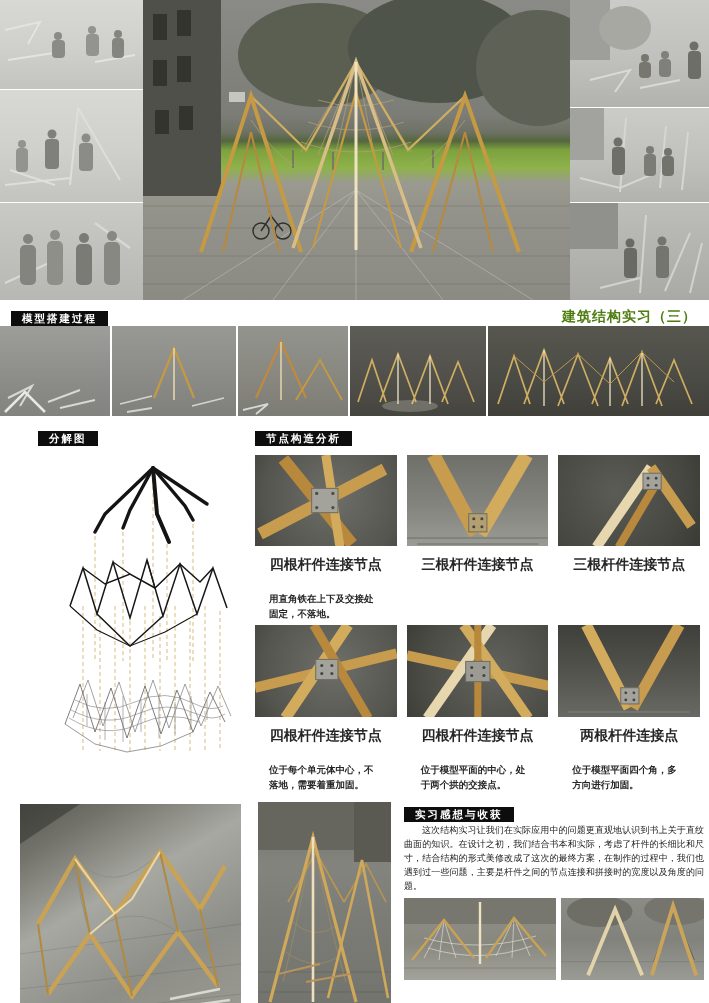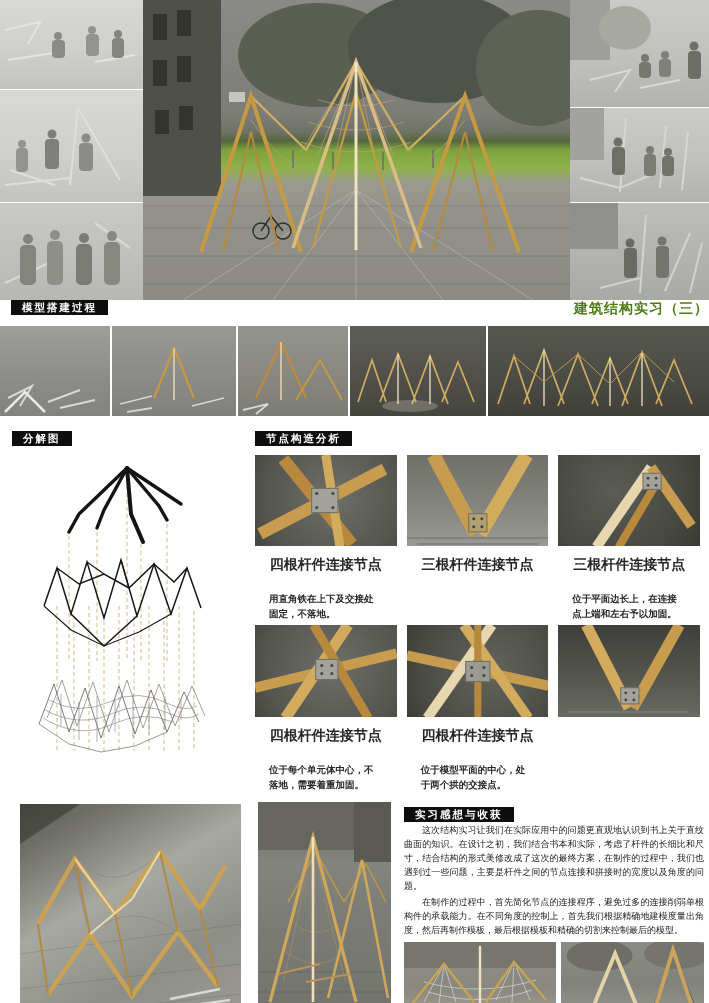--- a/index.html
+++ b/index.html
@@ -18,38 +18,38 @@
   .hero-col.right{width:139px;}
   .side-photo{background:linear-gradient(180deg,#d8d8d4 0%,#cfcfcb 55%,#c3c3bf 100%);}
   .hero-col.right .side-photo{background:linear-gradient(180deg,#cbcbc7 0%,#c0c0bc 55%,#b2b2ae 100%);}
   .hero-main{
     flex:1;position:relative;overflow:hidden;
     background:linear-gradient(180deg,#8a8a86 0%,#7d7d78 38%,#6e7265 44%,#55663e 47%,
       #7ca23e 50%,#8fb24b 56%,#9a9a90 61%,#93938b 70%,#8b8b84 100%);
   }
 
   
-  .title-bar{height:26px;display:flex;align-items:flex-start;justify-content:space-between;
-    padding:0 0 0 11px;}
+  .title-bar{height:26px;display:flex;align-items:flex-end;justify-content:space-between;
+    padding:0 12px 0 11px;}
   .black-label{display:inline-block;background:#0d0d0d;color:#fff;font-weight:bold;
     font-size:10.5px;line-height:15px;padding:0 11px;letter-spacing:2px;}
   .main-title{font-size:14px;font-weight:bold;letter-spacing:1px;color:#4d7c0f;}
 
   
   .process-strip{display:flex;gap:2px;height:90px;}
   .process-strip .photo{height:90px;}
   .pp1{width:110px;background:linear-gradient(180deg,#9d9d99 0%,#8c8c88 60%,#82827e 100%);}
   .pp2{width:124px;background:linear-gradient(180deg,#989894 0%,#8a8a86 60%,#7f7f7b 100%);}
   .pp3{width:110px;background:linear-gradient(180deg,#94948f 0%,#87877f 60%,#7c7c76 100%);}
   .pp4{width:136px;background:linear-gradient(180deg,#5d5d57 0%,#514f49 60%,#454540 100%);}
   .pp5{flex:1;background:linear-gradient(180deg,#575750 0%,#4b4b45 60%,#403f3a 100%);}
 
   
   .analysis{display:flex;margin-top:12px;}
-  .left-col{width:255px;padding-left:3px;box-sizing:border-box;}
+  .left-col{width:255px;padding-left:29px;box-sizing:border-box;}
   .exploded-art{margin:10px 0 0 6px;}
   .right-col{flex:1;padding-right:9px;box-sizing:border-box;}
   .node-grid{display:grid;grid-template-columns:repeat(3,1fr);column-gap:10px;margin-top:9px;}
   .node-photo{height:91px;background:radial-gradient(circle at 55% 45%,#6f6f69 0%,#55554f 75%,#45453f 100%);}
   .caption{min-height:56px;padding:8px 4px 4px 4px;box-sizing:border-box;}
   .cap-title{font-size:14px;font-weight:bold;color:#262626;text-align:center;line-height:1.5;}
   .cap-desc{font-size:9.5px;font-weight:bold;color:#262626;text-align:left;line-height:1.55;
     padding:0 10px;margin-top:17px;}
 
   
@@ -323,21 +323,20 @@
 
         <div class="caption">
           <div class="cap-title">四根杆件连接节点</div>
           <div class="cap-desc">用直角铁在上下及交接处固定，不落地。</div>
         </div>
         <div class="caption">
           <div class="cap-title">三根杆件连接节点</div>
         </div>
         <div class="caption">
           <div class="cap-title">三根杆件连接节点</div>
-          <div class="cap-desc">位于平面边长上，在连接点上端和左右予以加固。</div>
         </div>
 
         <div class="photo node-photo" style="height:92px">
           <svg viewBox="0 0 140 92">
             <line x1="0" y1="62" x2="140" y2="28" stroke="#c79c4e" stroke-width="10"></line>
             <line x1="30" y1="92" x2="92" y2="0" stroke="#d2ab5c" stroke-width="11"></line>
             <line x1="112" y1="92" x2="58" y2="0" stroke="#b8893c" stroke-width="9"></line>
             <rect x="60" y="34" width="22" height="20" fill="#a3a39b" stroke="#6d6d66"></rect>
             <circle cx="66" cy="40" r="1.5" fill="#444"></circle>
               <circle cx="76" cy="40" r="1.5" fill="#444"></circle>
@@ -372,20 +371,24 @@
         </div>
 
         <div class="caption">
           <div class="cap-title">四根杆件连接节点</div>
           <div class="cap-desc">位于每个单元体中心，不落地，需要着重加固。</div>
         </div>
         <div class="caption">
           <div class="cap-title">四根杆件连接节点</div>
           <div class="cap-desc">位于模型平面的中心，处于两个拱的交接点。</div>
         </div>
+        <div class="caption">
+          <div class="cap-title">两根杆件连接点</div>
+          <div class="cap-desc">位于模型平面四个角，多方向进行加固。</div>
+        </div>
 
       </div>
     </div>
   </div>
 
   <div class="bottom">
 
     <div class="photo photo-aerial">
       <svg viewBox="0 0 221 210">
         <path d="M0 40 L60 0 L0 0 Z" fill="rgba(40,40,36,0.45)"></path>
@@ -422,21 +425,20 @@
         </g>
         <path d="M55 35 L55 200" stroke="#eee0bc" stroke-width="2.6"></path>
         <path d="M20 172 L62 162 M48 180 L92 172" stroke="#b9935a" stroke-width="1.8"></path>
       </svg>
     </div>
 
     <div class="reflect-col">
       <span class="black-label">实习感想与收获</span>
       <div class="reflect-text">
         <p>这次结构实习让我们在实际应用中的问题更直观地认识到书上关于直纹曲面的知识。在设计之初，我们结合书本和实际，考虑了杆件的长细比和尺寸，结合结构的形式美修改成了这次的最终方案，在制作的过程中，我们也遇到过一些问题，主要是杆件之间的节点连接和拼接时的宽度以及角度的问题。</p>
-        <p>在制作的过程中，首先简化节点的连接程序，避免过多的连接削弱单根构件的承载能力。在不同角度的控制上，首先我们根据精确地建模度量出角度，然后再制作模板，最后根据模板和精确的切割来控制最后的模型。</p>
       </div>
       <div class="small-photos">
         <div class="photo sp1">
           <svg viewBox="0 0 152 82">
             <rect x="0" y="0" width="152" height="26" fill="#77776f"></rect>
             <path d="M0 70 H152" stroke="rgba(0,0,0,0.15)" stroke-width="1"></path>
             <g stroke="#e8e8e2" stroke-width="0.6" fill="none">
               <path d="M40 22 L20 60 M40 22 L35 62 M40 22 L52 60 M110 20 L92 58 M110 20 L108 60 M110 20 L126 58"></path>
               <path d="M20 40 Q76 55 132 38 M24 50 Q76 66 128 48"></path>
             </g>

